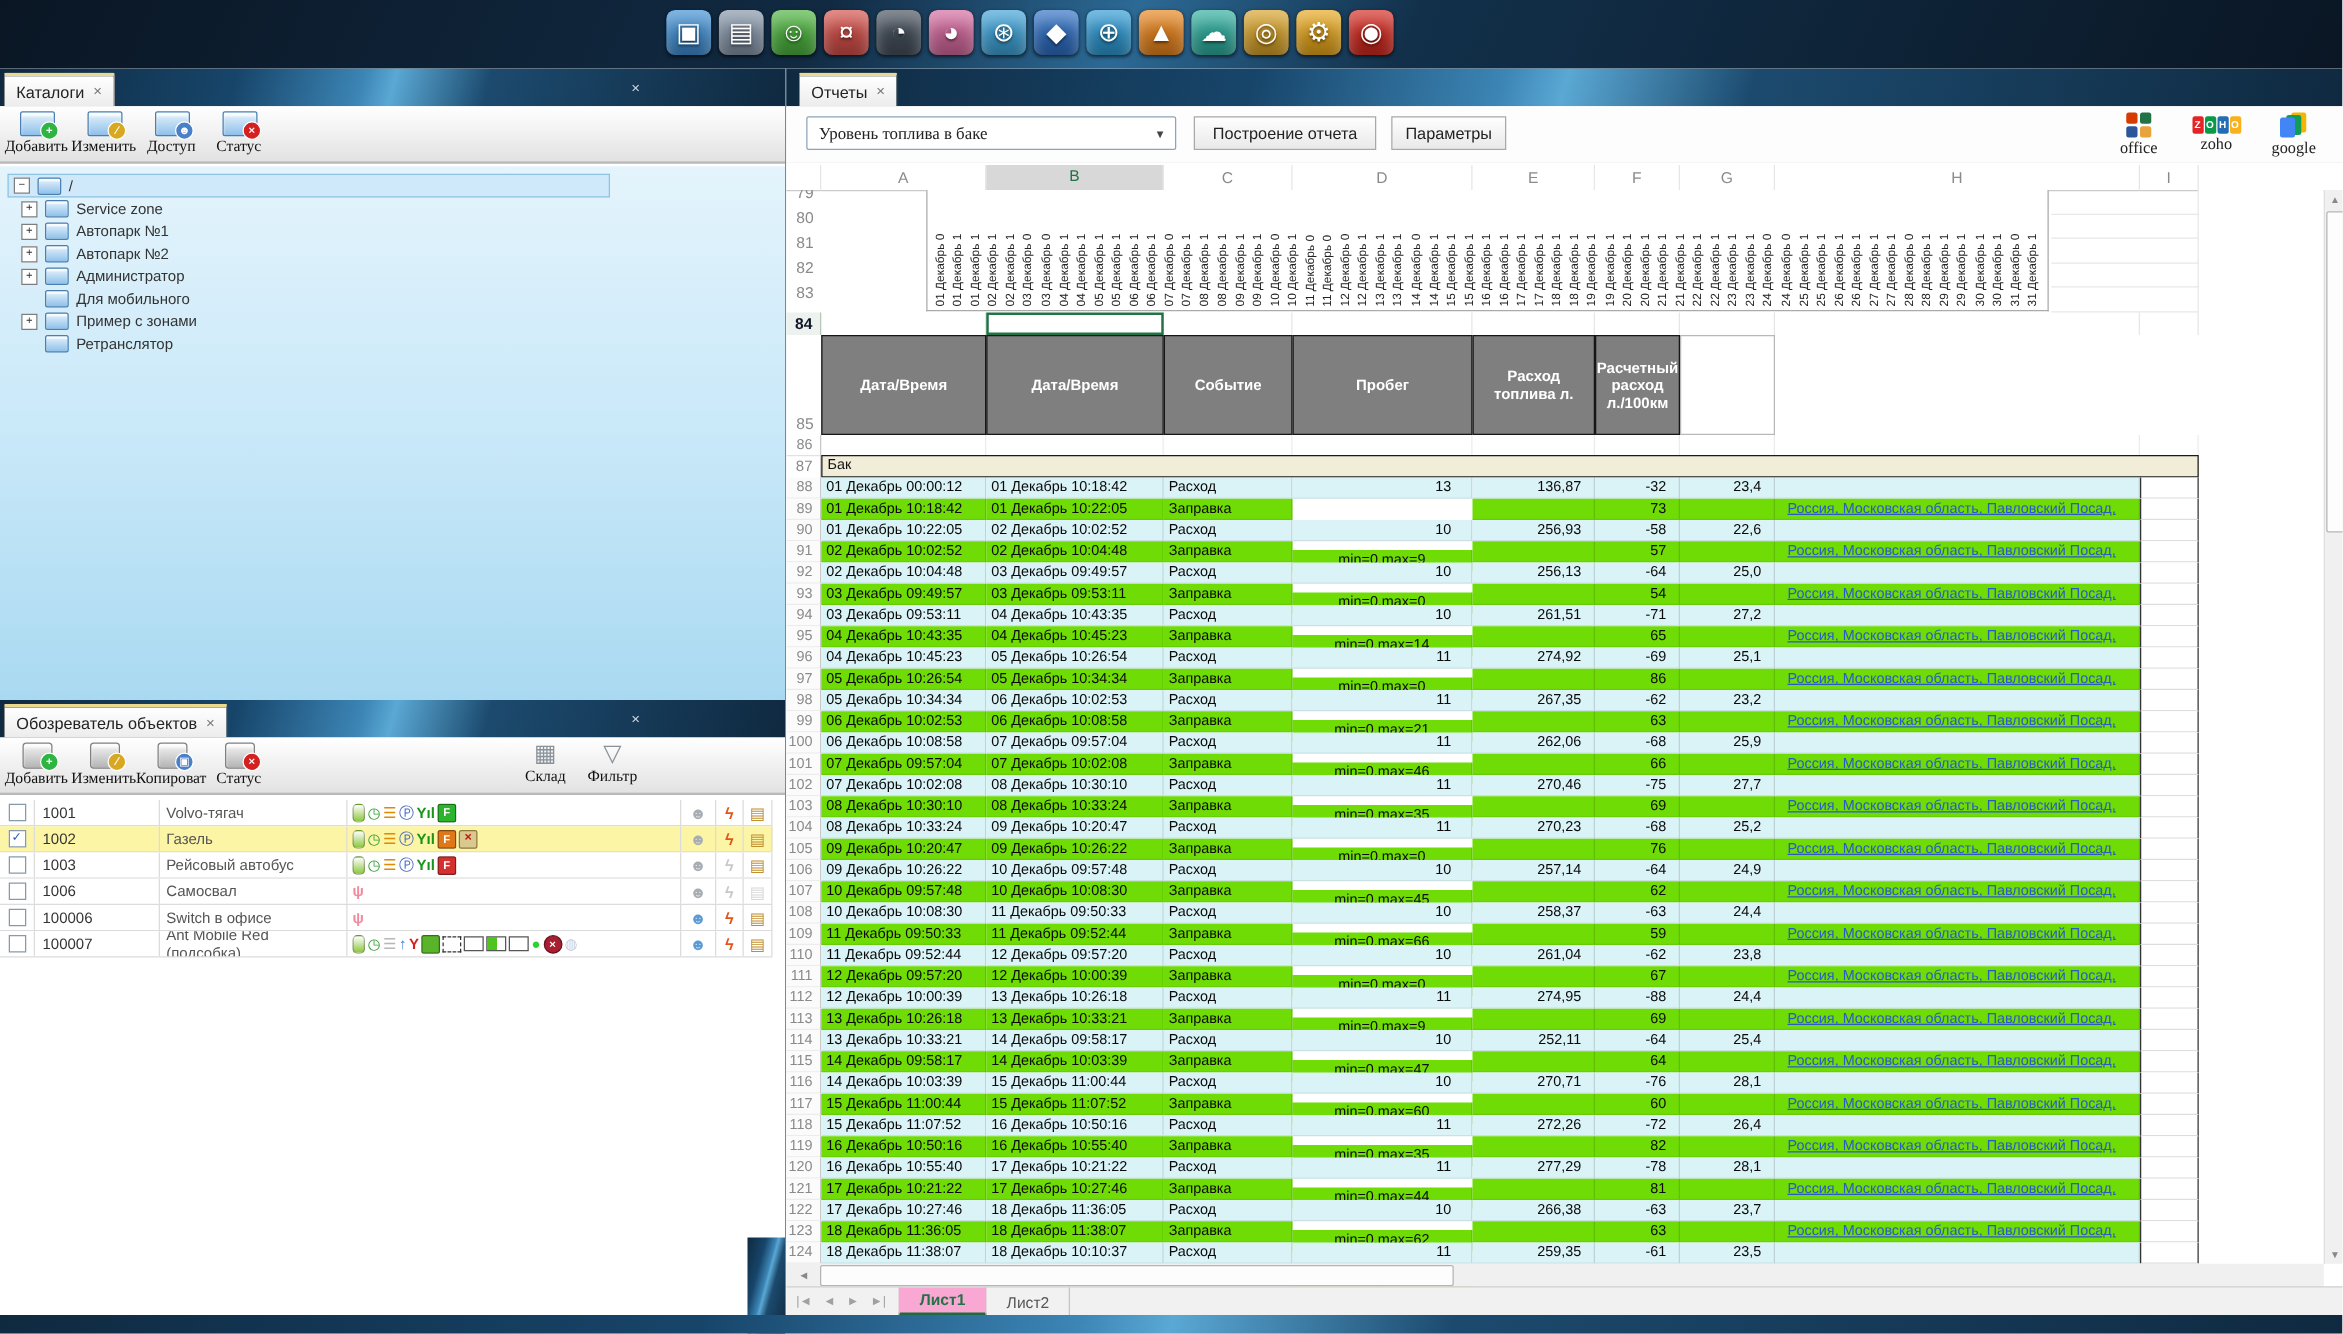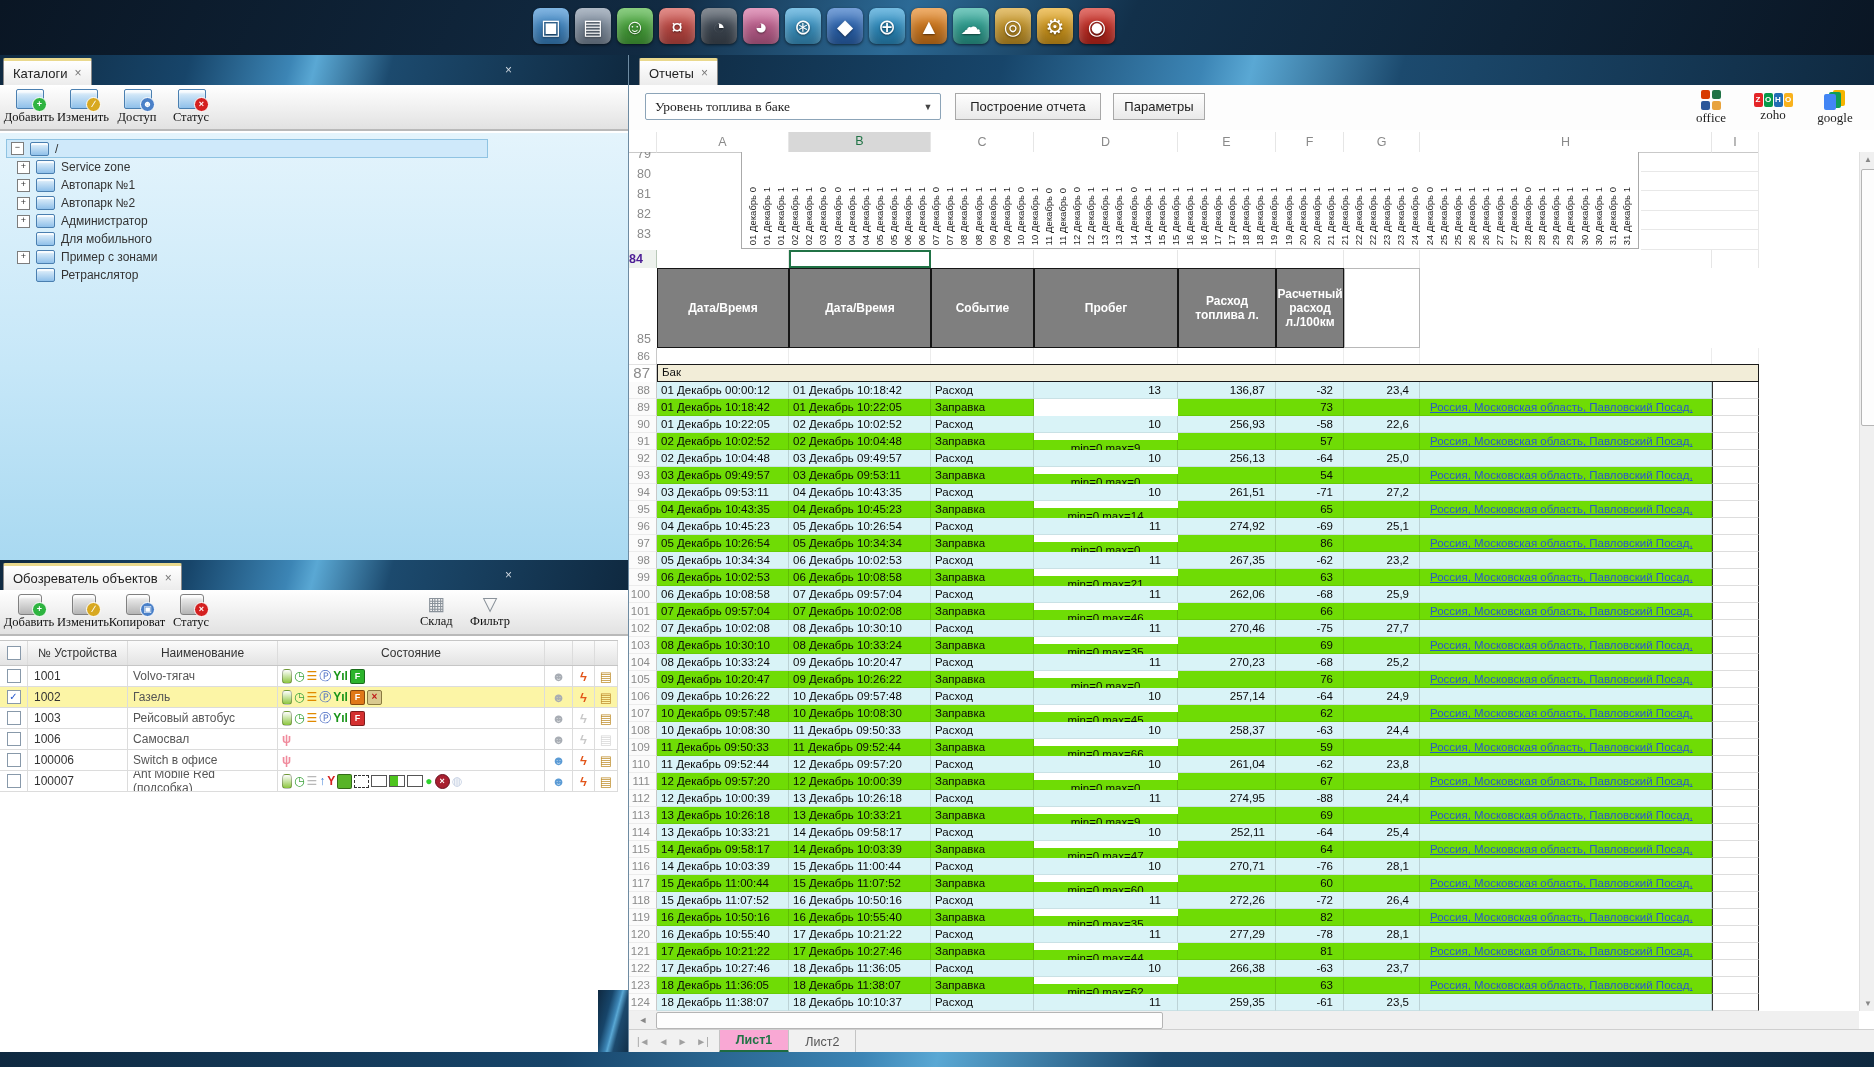--- a/index.html
+++ b/index.html
@@ -107,34 +107,34 @@
     border-bottom:1px solid #c9c9c9;border-right:1px solid #e6e6e6;cursor:pointer;}
   .lcell.selc{background:#d8d8d8;color:#217346;border-bottom:2px solid #217346;line-height:18px;}
   #gut7983{position:absolute;left:0;top:22px;width:28px;height:98px;overflow:hidden;}
   .gnum{position:absolute;right:6px;height:20px;line-height:20px;font-size:12.5px;color:#8a8a8a;cursor:pointer;}
   #labelbox{position:absolute;left:112px;top:22px;width:898px;height:97px;border:1px solid #aaa;border-top:none;
     background:#fff;display:flex;justify-content:space-between;align-items:flex-end;padding:3px 6px 3px 6px;box-sizing:border-box;}
   .rlab{writing-mode:vertical-rl;transform:rotate(180deg);font-size:9.5px;color:#222;line-height:10px;white-space:nowrap;}
   #rightlines{position:absolute;left:1012px;top:22px;width:118px;height:98px;}
   #rightlines div{height:19.6px;border-bottom:1px solid #e8e8e8;box-sizing:border-box;border-right:1px solid #e8e8e8;}
   #row84{position:absolute;left:0;top:120px;width:1130px;height:18px;}
-  #row84 .ncell{height:18px;line-height:18px;padding-right:6px;font-size:12.5px;font-weight:bold;color:#4c1d95;
+  #row84 .ncell{height:18px;line-height:18px;text-align:right;padding-right:6px;font-size:12.5px;font-weight:bold;color:#0f172a;
     background:#eef2ee;border-right:1px solid #b8c8b8;box-sizing:border-box;cursor:pointer;}
   #row84 .scell{border-right:1px solid #e6e6e6;box-sizing:border-box;cursor:pointer;}
   #row84 .selcell{border:2px solid #217346;}
   #hdr85{position:absolute;left:0;top:138px;width:1130px;height:80px;}
   #hdr85 .gcell{display:flex;align-items:flex-end;justify-content:flex-end;padding:0 6px 2px 0;font-size:12.5px;color:#8a8a8a;cursor:pointer;}
   .hd{background:#7f7f7f;color:#fff;font-size:12px;font-weight:bold;display:flex;align-items:center;justify-content:center;
     text-align:center;border:1.5px solid #161616;box-sizing:border-box;padding:2px;cursor:pointer;}
   .hd-i{background:#fff;border:1px solid #b8b8b8;box-sizing:border-box;}
   #row86{position:absolute;left:0;top:218px;width:1130px;height:16px;}
   #row86 div{border-right:1px solid #ececec;border-bottom:1px solid #e2e2e2;box-sizing:border-box;}
   #row86 .gcell{font-size:11.5px;color:#8a8a8a;text-align:right;padding-right:6px;line-height:16px;border-right:1px solid #c8c8c8;}
   #row87{position:absolute;left:0;top:234px;width:1130px;height:18px;}
-  #row87 .gcell{font-size:15px;color:#8a8a8a;text-align:right;padding-right:6px;line-height:18px;border-right:1px solid #c8c8c8;box-sizing:border-box;}
+  #row87 .gcell{font-size:12px;color:#8a8a8a;text-align:right;padding-right:6px;line-height:18px;border-right:1px solid #c8c8c8;box-sizing:border-box;}
   #row87 .bak{grid-column:2/11;background:#f2edd8;border:1.5px solid #1a1a1a;box-sizing:border-box;
     font-size:11.5px;color:#111;line-height:15px;padding-left:4px;cursor:pointer;}
   #datarows{position:absolute;left:0;top:252px;width:1130px;}
   .srow{height:17px;font-size:11.5px;color:#0a0a0a;cursor:pointer;}
   .srow>div{height:17px;line-height:17px;box-sizing:border-box;overflow:hidden;white-space:nowrap;}
   .srow .gcell{color:#8a8a8a;text-align:right;padding-right:6px;background:#fbfbfb;border-right:1px solid #c8c8c8;border-bottom:1px solid #ececec;}
   .srow.consume .dc{background:#d9f3f7;}
   .srow.refuel .dc{background:#6fdc05;}
   .srow .dc{border-right:1px solid rgba(0,0,0,.13);border-bottom:1px solid rgba(0,0,0,.07);}
   .srow .ca,.srow .cb2,.srow .cc{padding-left:4px;}
@@ -336,31 +336,20 @@
         <span class="g">▦</span>
         <span class="lbl">Склад</span>
       </div>
       <div class="tool-right" style="left: 470px;">
         <span class="g">▽</span>
         <span class="lbl">Фильтр</span>
       </div>
     </div>
 
   <div id="obj-table">
-      <div class="orow hdr">
-        <div class="ocell cb">
-          <span class="cbx"></span>
-        </div>
-        <div class="ocell">№ Устройства</div>
-        <div class="ocell">Наименование</div>
-        <div class="ocell">Состояние</div>
-        <div class="ocell ic"></div>
-        <div class="ocell ic"></div>
-        <div class="ocell ic"></div>
-      </div>
       <div class="orow">
         <div class="ocell cb">
           <span class="cbx"></span>
         </div>
         <div class="ocell id">1001</div>
         <div class="ocell nm">Volvo-тягач</div>
         <div class="ocell st">
           <span class="si-pill" style="background: linear-gradient(rgb(255, 255, 255), rgb(140, 198, 62)) rgb(140, 198, 62);"></span>
           <span class="si-g" style="color: rgb(61, 164, 61);">◷</span>
           <span class="si-g" style="color: rgb(224, 138, 0);">☰</span>

